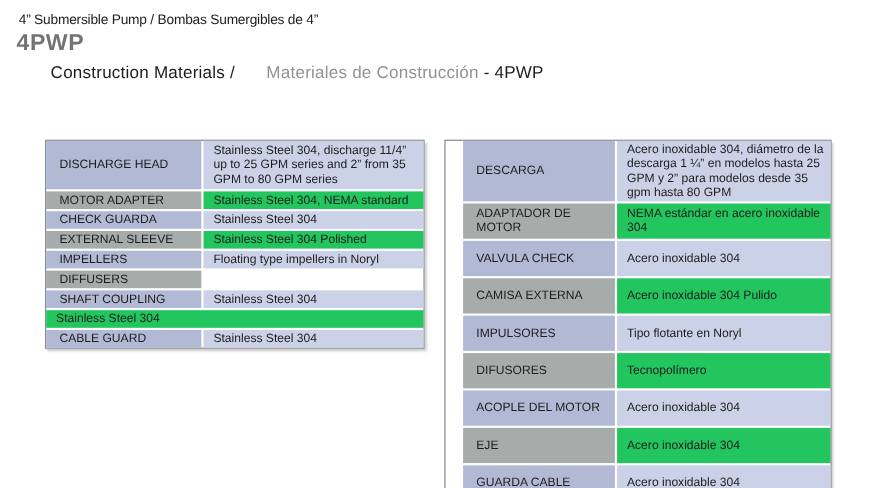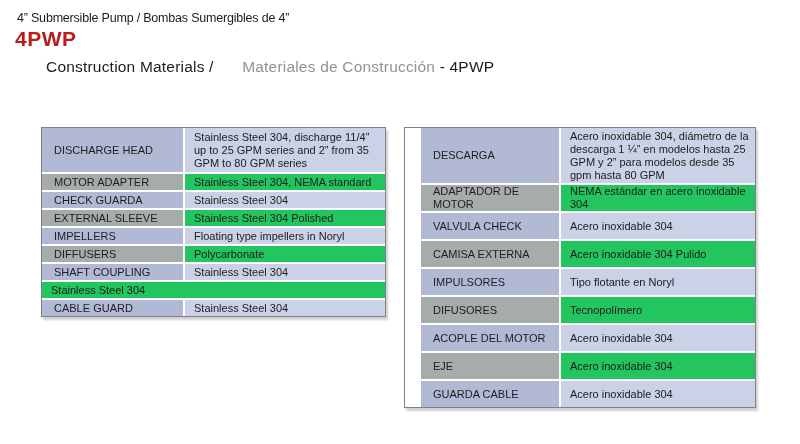--- a/index.html
+++ b/index.html
@@ -12,21 +12,21 @@
     overflow:hidden;
   }
   
   .subtitle{
     position:absolute;left:17px;top:11px;
     font-size:12.5px;letter-spacing:-0.2px;color:#1c1c1c;
     white-space:nowrap;
   }
   .title{
     position:absolute;left:15px;top:27px;
-    font-size:21px;font-weight:bold;letter-spacing:0.5px;color:#b91c1c;
+    font-size:21px;font-weight:bold;letter-spacing:0.5px;color:#737373;
   }
   .section-heading{
     position:absolute;left:46px;top:58px;
     font-size:15.5px;letter-spacing:0.2px;color:#1c1c1c;
     white-space:nowrap;
   }
   .section-heading .secondary{color:#909296;margin-left:24px;}
   
   .mat-table{
     position:absolute;top:127px;
@@ -34,21 +34,21 @@
     background:#ffffff;
     border:1px solid #7e8084;
     box-shadow:2px 3px 2px rgba(120,120,126,0.35);
     box-sizing:border-box;
   }
   .tbl-en{left:41px;width:345px;}
   .tbl-es{left:404px;width:352px;}
   .row{display:flex;gap:2px;}
   .tbl-en .row{height:16px;}
   .tbl-en .row.first{height:44px;}
-  .tbl-es .row{height:26px;}
+  .tbl-es .row{height:32px;}
   .tbl-es .row.first{height:55px;}
   .cell{
     display:flex;align-items:center;
     font-size:11px;line-height:13px;
     box-sizing:border-box;
   }
   .cell.label{
     flex:0 0 auto;
     padding-left:12px;padding-right:2px;
     background:#b2b9d5;
@@ -90,21 +90,20 @@
       <div class="row alt">
         <div class="cell label">EXTERNAL SLEEVE</div>
         <div class="cell value">Stainless Steel 304 Polished</div>
       </div>
       <div class="row">
         <div class="cell label">IMPELLERS</div>
         <div class="cell value">Floating type impellers in Noryl</div>
       </div>
       <div class="row alt">
         <div class="cell label">DIFFUSERS</div>
-        <div class="cell value">Polycarbonate</div>
       </div>
       <div class="row">
         <div class="cell label">SHAFT COUPLING</div>
         <div class="cell value">Stainless Steel 304</div>
       </div>
       <div class="row alt">
         <div class="cell value">Stainless Steel 304</div>
       </div>
       <div class="row">
         <div class="cell label">CABLE GUARD</div>

